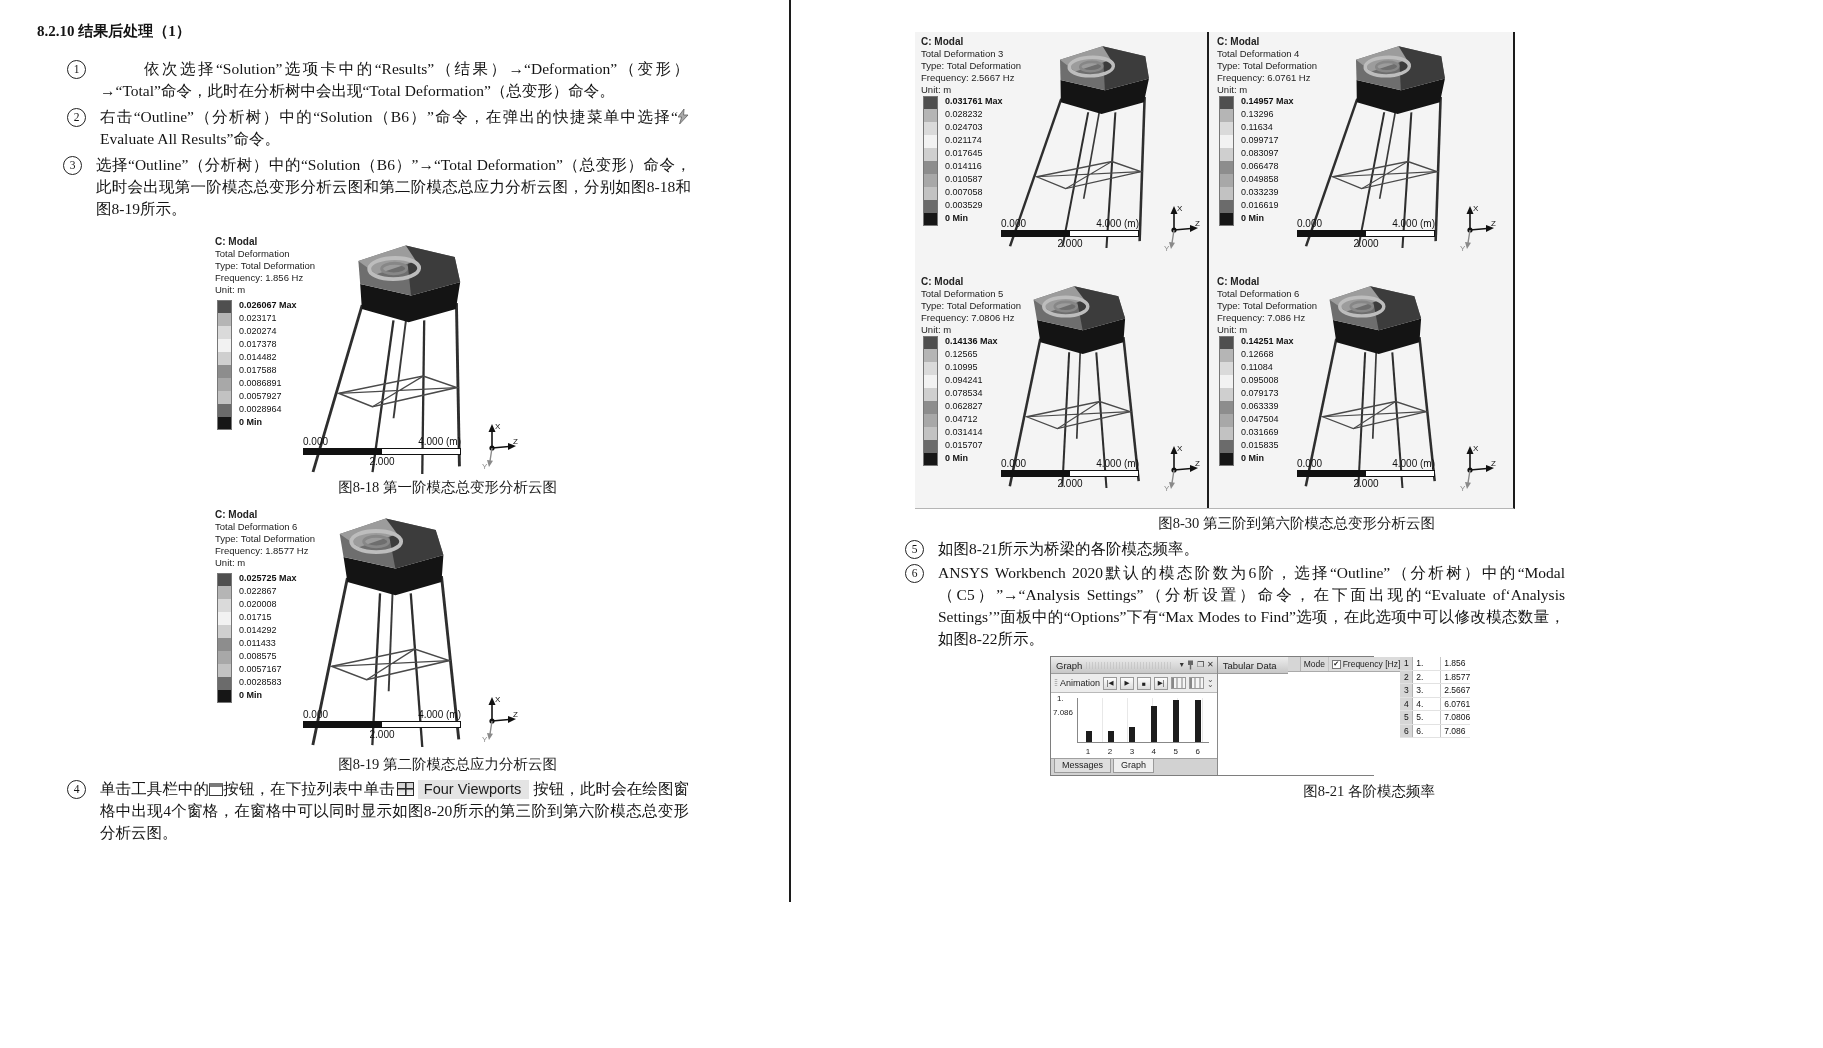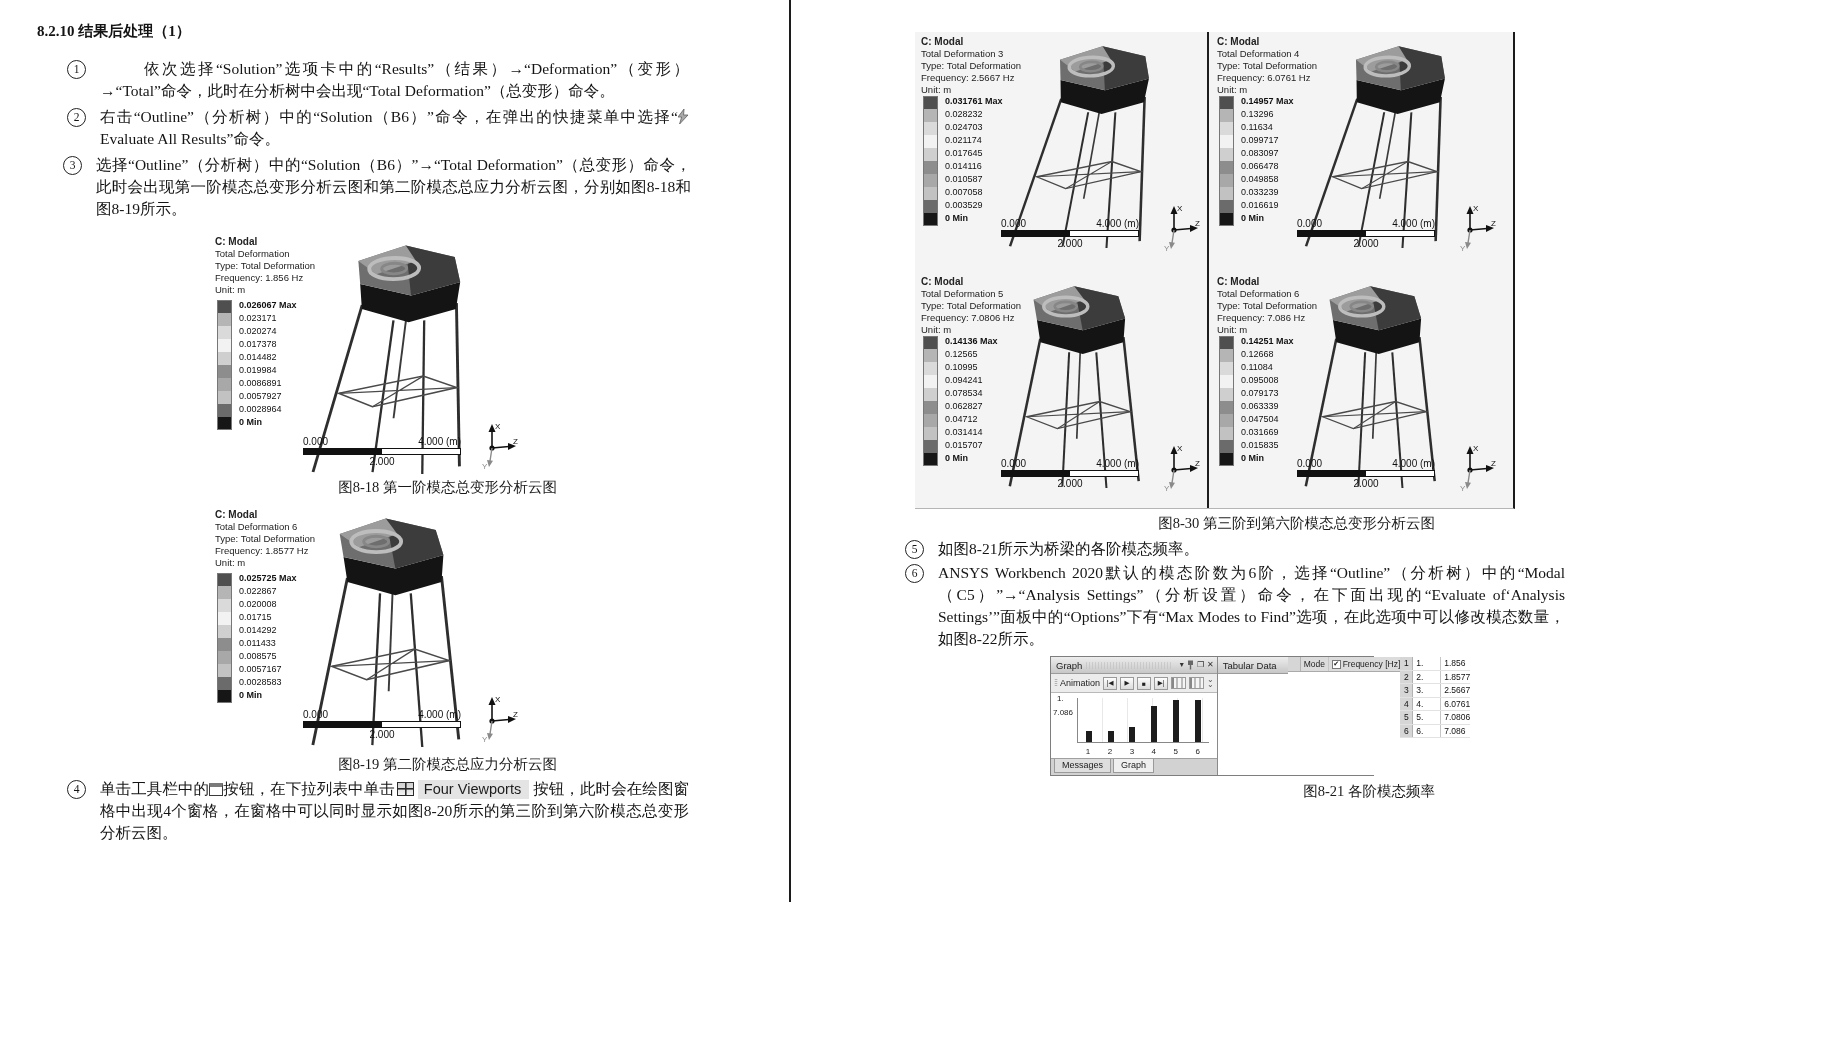--- a/index.html
+++ b/index.html
@@ -218,21 +218,21 @@
         <div class="legend-item">
         <span class="swatch" style="background: rgb(242, 242, 242);"></span>
         <span class="legend-label">0.017378</span>
       </div>
         <div class="legend-item">
         <span class="swatch" style="background: rgb(207, 207, 207);"></span>
         <span class="legend-label">0.014482</span>
       </div>
         <div class="legend-item">
         <span class="swatch" style="background: rgb(141, 141, 141);"></span>
-        <span class="legend-label">0.019984</span>
+        <span class="legend-label">0.017588</span>
       </div>
         <div class="legend-item">
         <span class="swatch" style="background: rgb(168, 168, 168);"></span>
         <span class="legend-label">0.0086891</span>
       </div>
         <div class="legend-item">
         <span class="swatch" style="background: rgb(194, 194, 194);"></span>
         <span class="legend-label">0.0057927</span>
       </div>
         <div class="legend-item">

